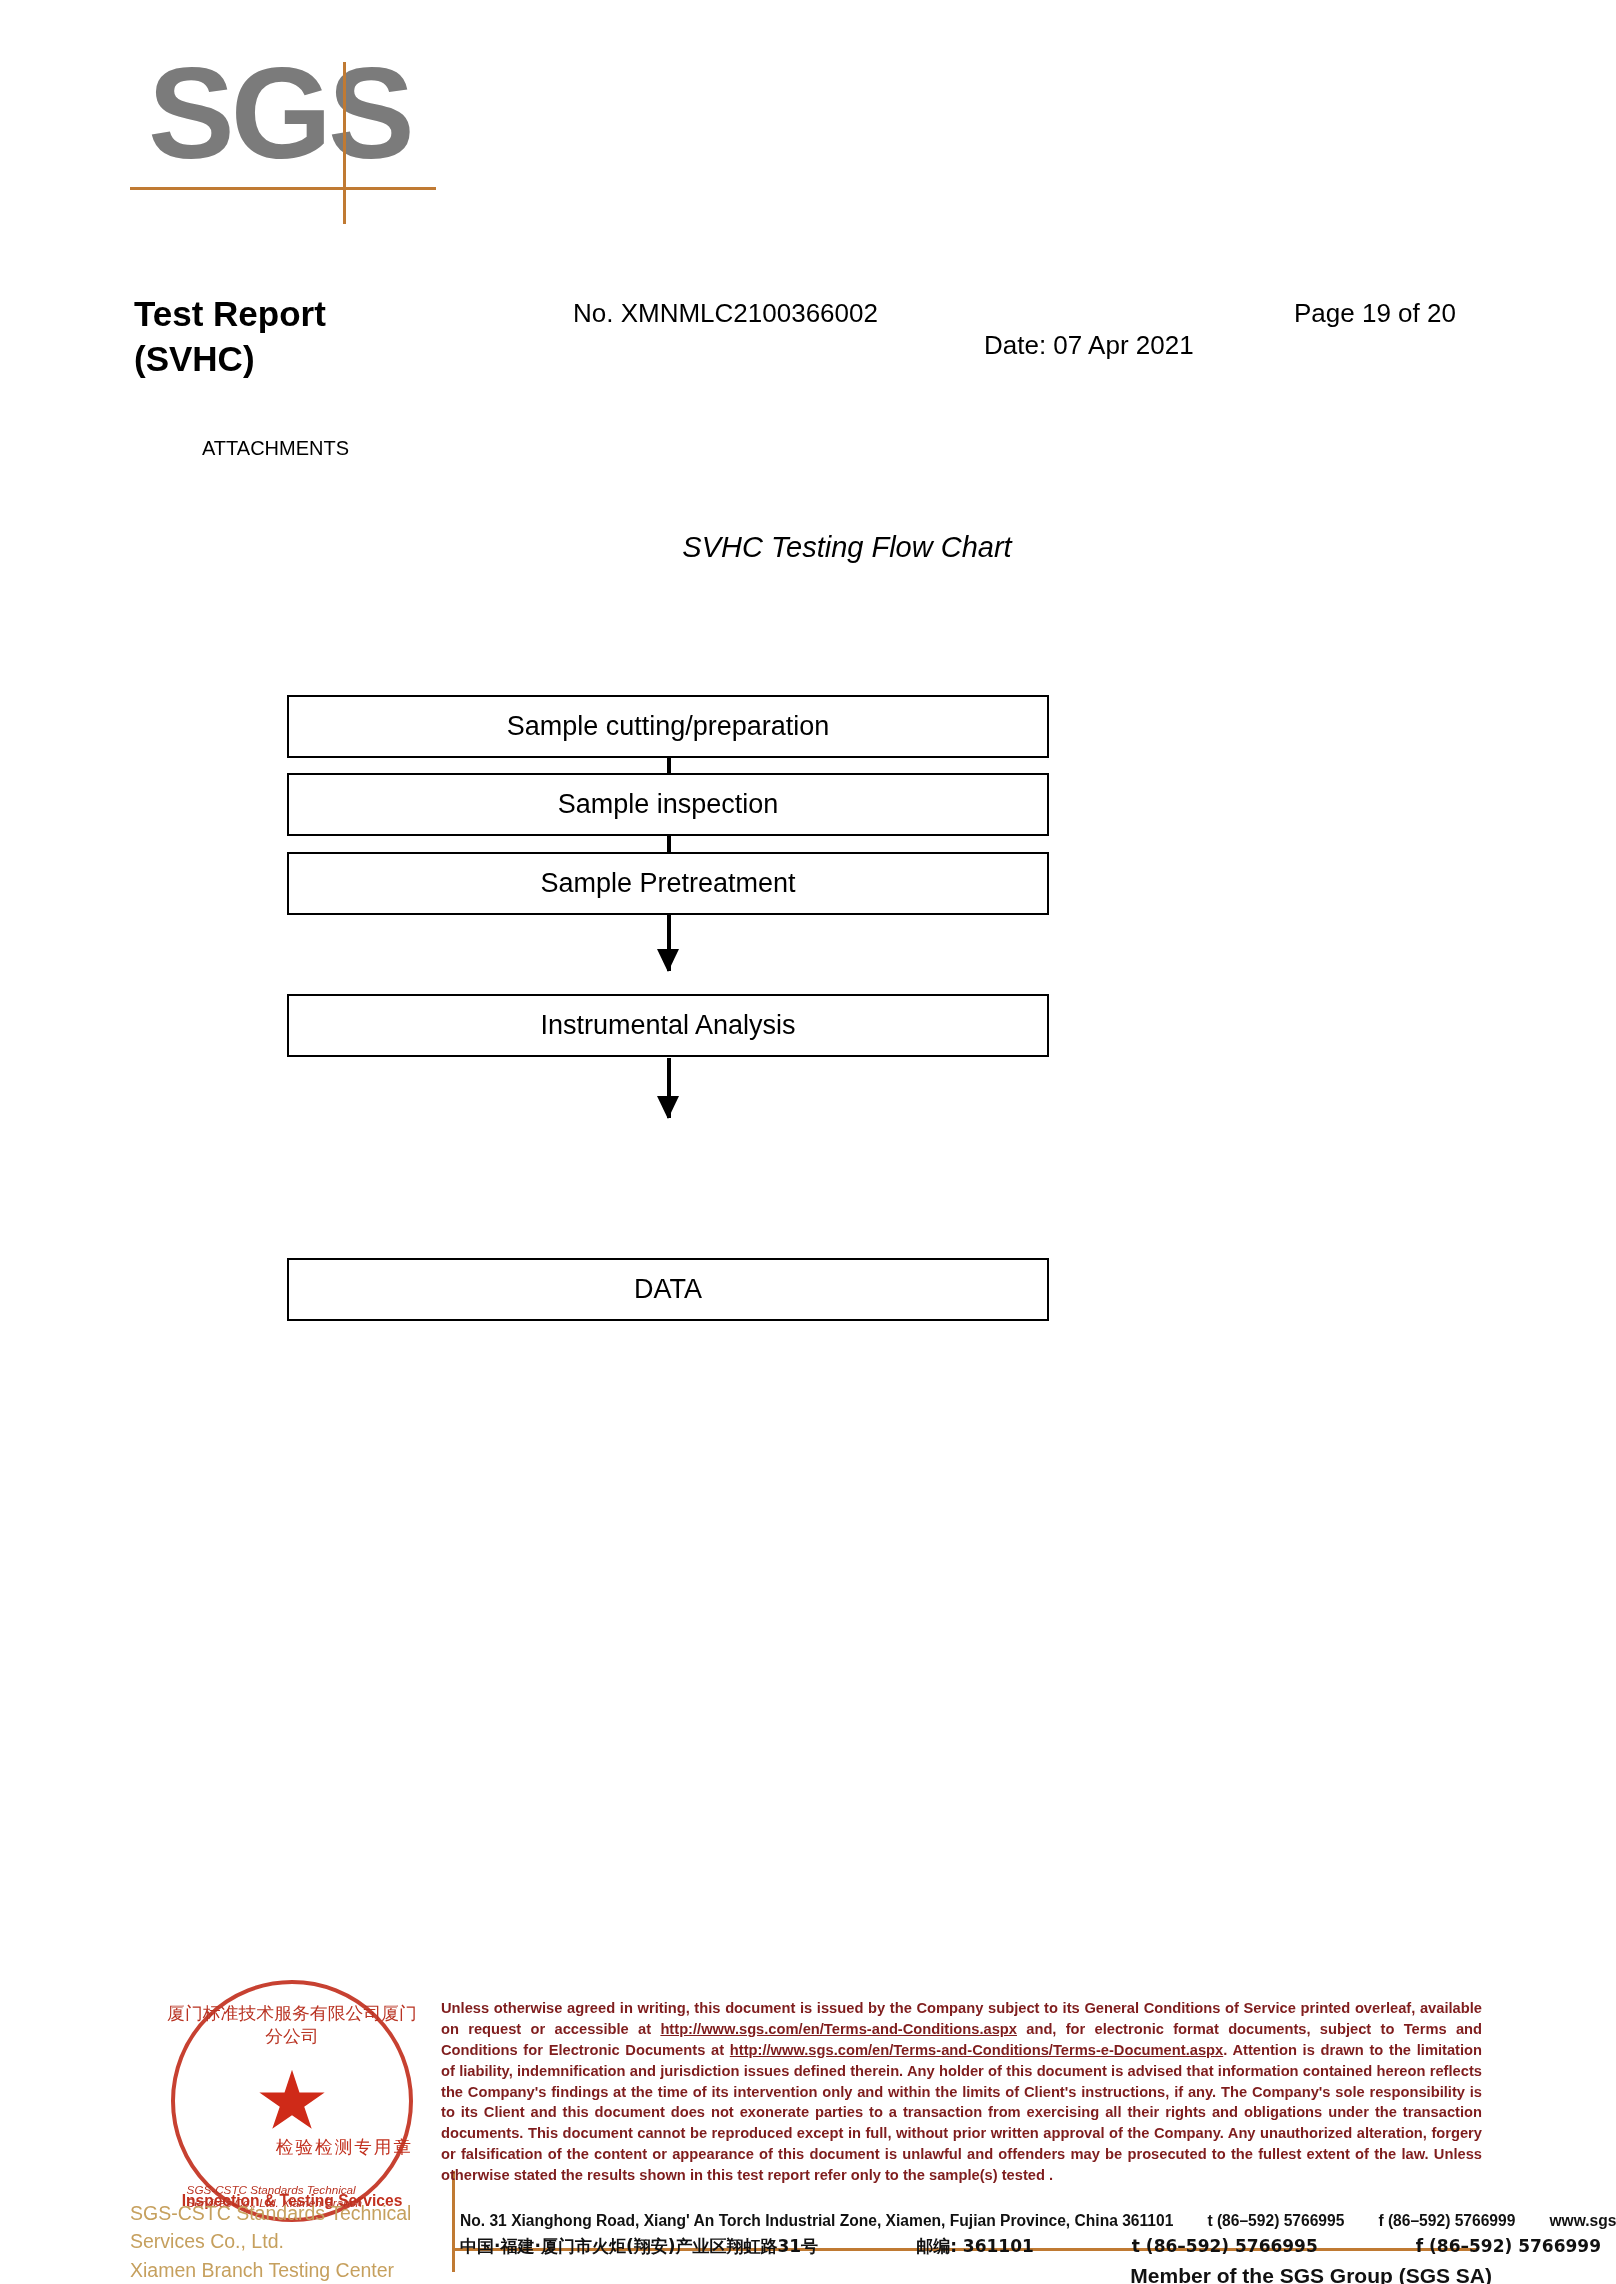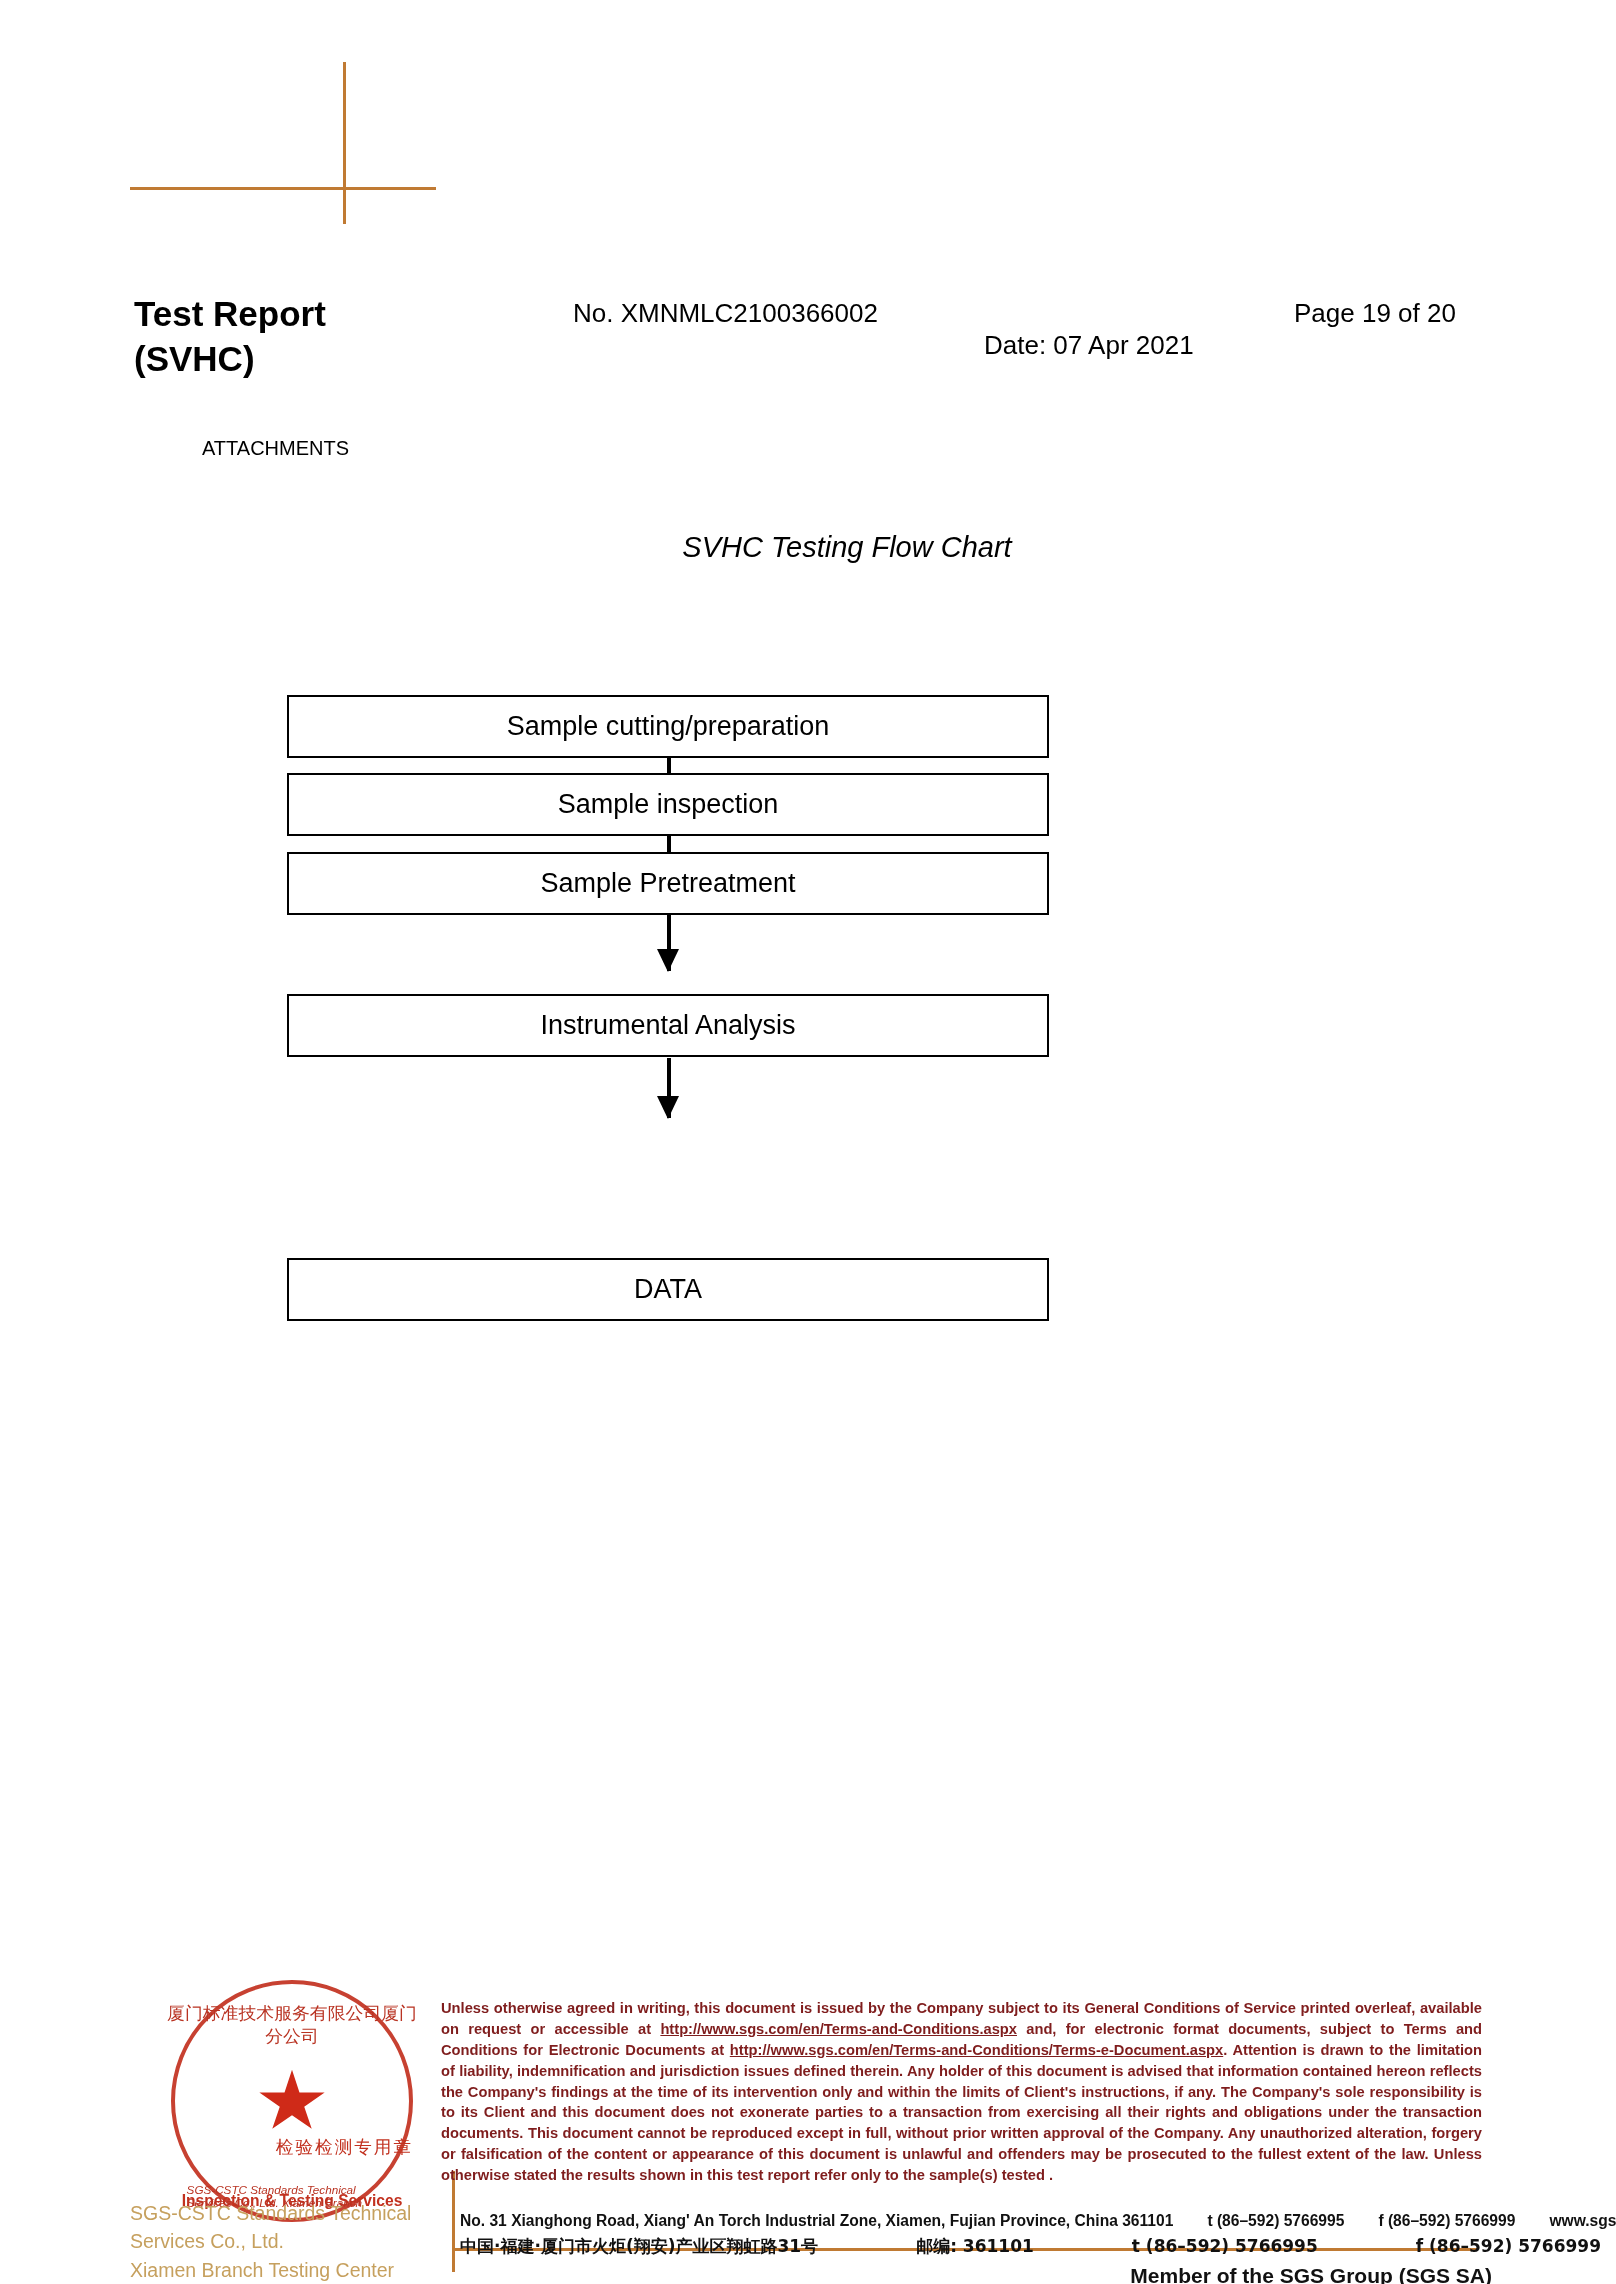--- a/index.html
+++ b/index.html
@@ -295,20 +295,21 @@
     font-weight: bold;
     color: #111;
   }
 </style>
 </head>
 <body>
 
 <div class="page">
 
   <div class="logo-block">
+    <div class="logo-text">SGS</div>
     <div class="logo-vrule"></div>
     <div class="logo-hrule"></div>
   </div>
 
   <div class="hdr-title">Test Report
 (SVHC)</div>
   <div class="hdr-no">No. XMNMLC2100366002</div>
   <div class="hdr-date">Date: 07 Apr 2021</div>
   <div class="hdr-page">Page 19 of 20</div>
 

